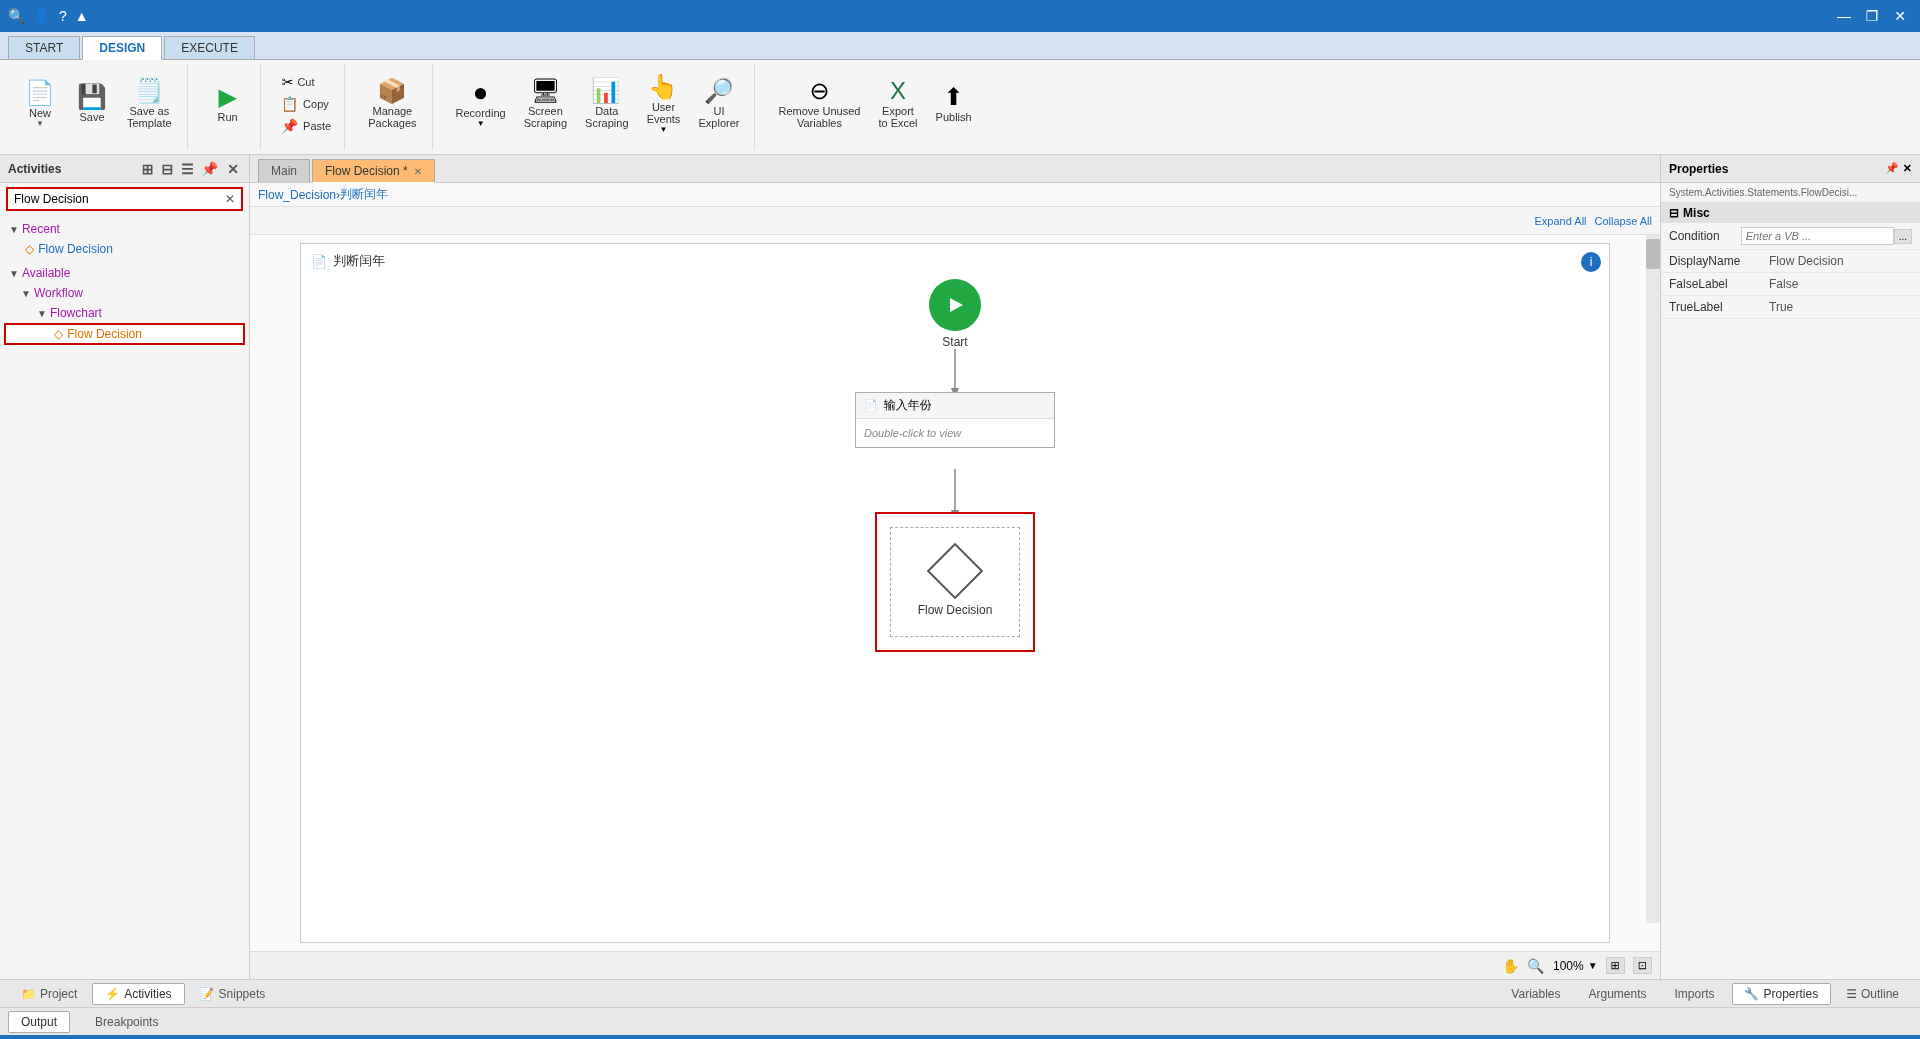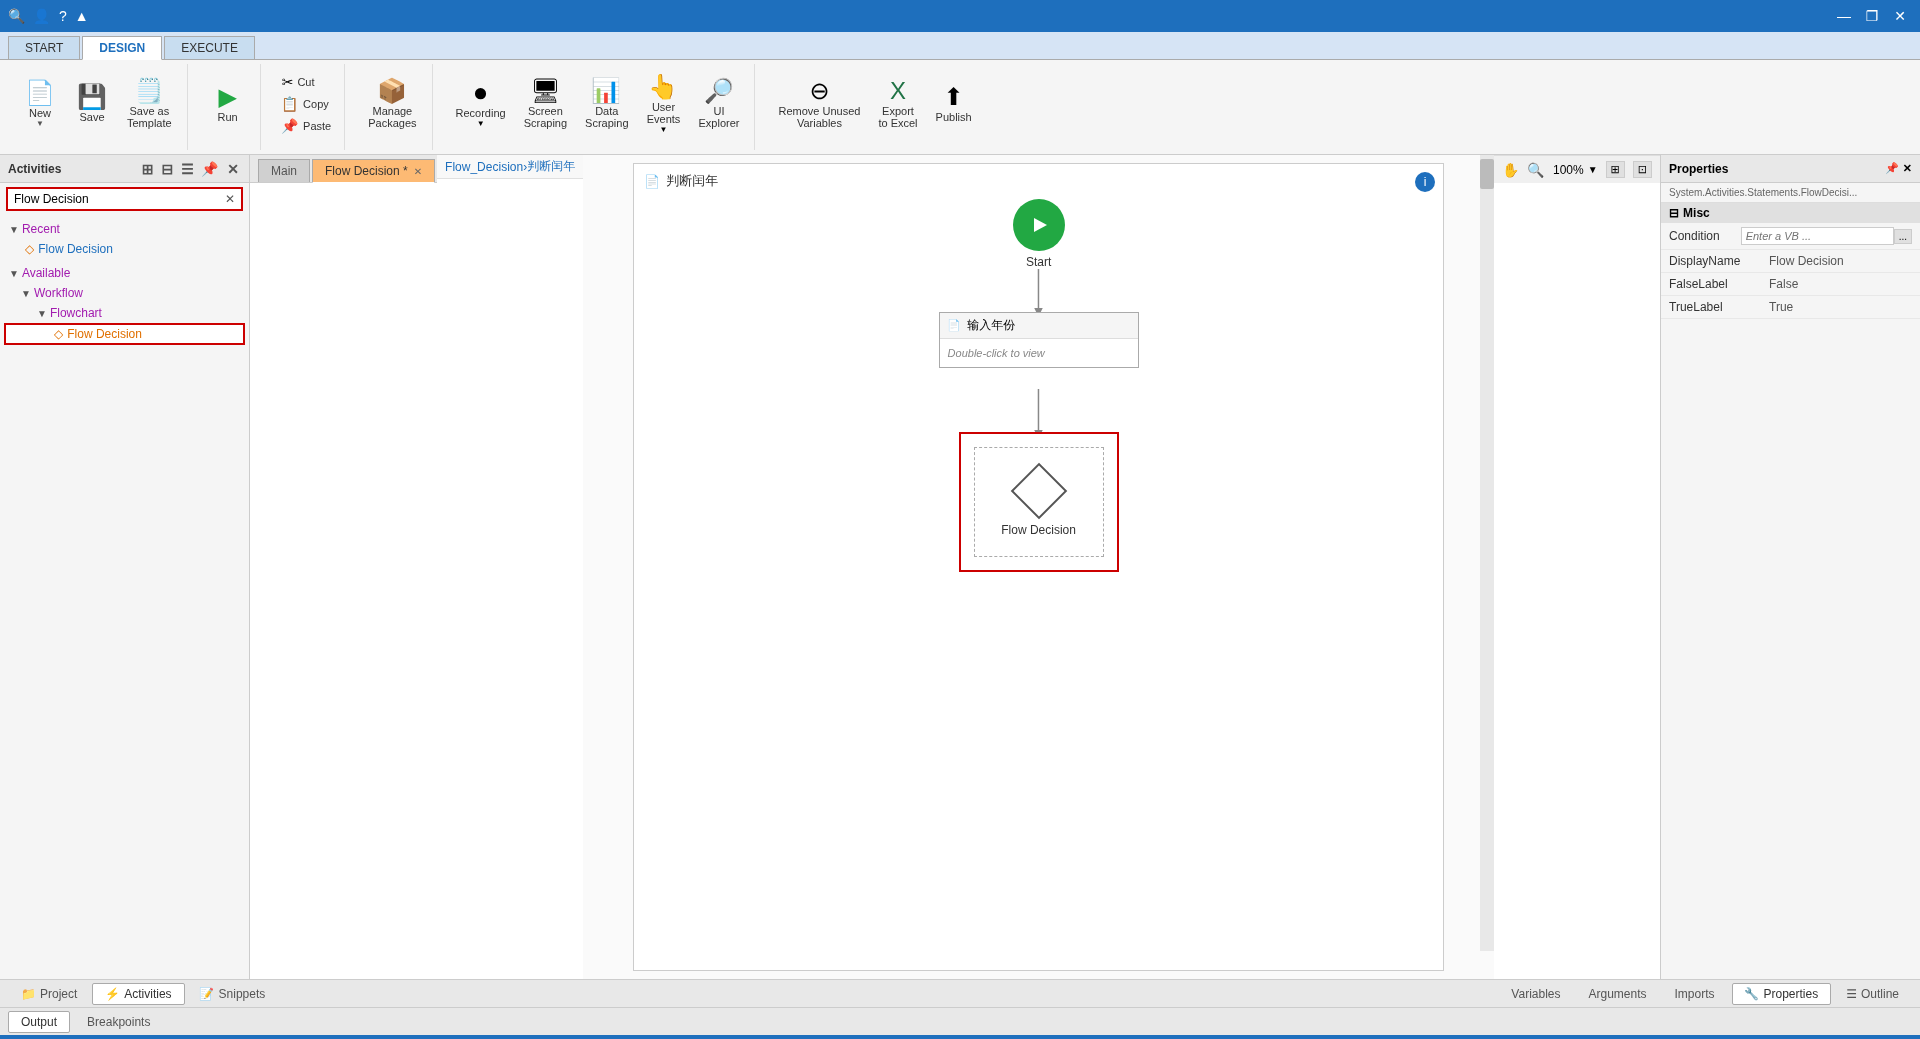--- a/index.html
+++ b/index.html
@@ -139,21 +139,21 @@
     .tree-arrow { font-size: 10px; margin-right: 3px; color: #555; }
     .tree-icon { font-size: 12px; margin-right: 4px; }
     .tree-label { font-size: 12px; color: #a21caf; }
     .tree-label.orange { color: #e07000; font-weight: 500; }
     .tree-label.blue { color: #1e6fbd; }
 
     
     .center-area {
       flex: 1;
       display: flex;
-      flex-direction: row;
+      flex-direction: column;
       background: #fff;
     }
     .doc-tabs {
       height: 28px;
       background: #e8e8e8;
       display: flex;
       align-items: flex-end;
       padding-left: 8px;
       border-bottom: 1px solid #ccc;
     }
@@ -507,20 +507,24 @@
         <span class="close-btn">✕</span>
       </div>
     </div>
 
     <div class="breadcrumb">
       <span>Flow_Decision</span>
       <span> › </span>
       <span>判断闰年</span>
     </div>
 
+    <div class="canvas-toolbar">
+      <span class="canvas-toolbar-btn">Expand All</span>
+      <span class="canvas-toolbar-btn">Collapse All</span>
+    </div>
 
     <div class="canvas">
       <div class="canvas-inner">
 
         <div style="position:absolute; top:8px; left:50px; right:50px; bottom:8px; border:1px solid #ccc; background:white;">
 
           <div style="position:absolute; top:8px; left:10px; display:flex; align-items:center; gap:6px;">
             <span style="font-size:13px; color:#888;">📄</span>
             <span style="font-size:13px; color:#333;">判断闰年</span>
           </div>
@@ -658,21 +662,21 @@
       <span>🔧</span>
       <span>Properties</span>
     </div>
     <div class="bottom-tab">
       <span>☰</span>
       <span>Outline</span>
     </div>
   </div>
 </div>
 
-<div style="height:28px; background:#e8e8e8; border-top:1px solid #ccc; display:flex; align-items:center; padding:0 8px; gap:4px;">
+<div style="height:28px; background:#e8e8e8; border-top:1px solid #ccc; display:flex; align-items:center; padding:0 8px; gap:12px;">
   <div class="bottom-tab active">
     <span>Output</span>
   </div>
   <div class="bottom-tab">
     <span>Breakpoints</span>
   </div>
 </div>
 
 <div class="status-bar">
   <span></span>

